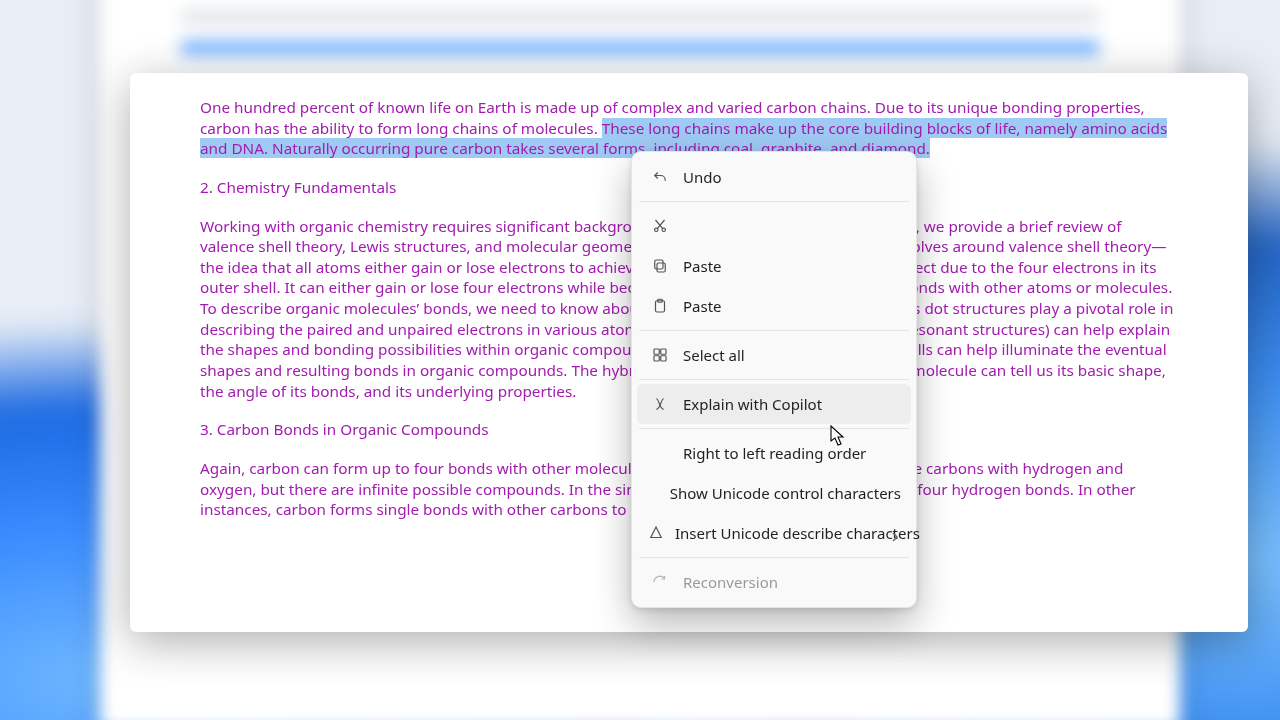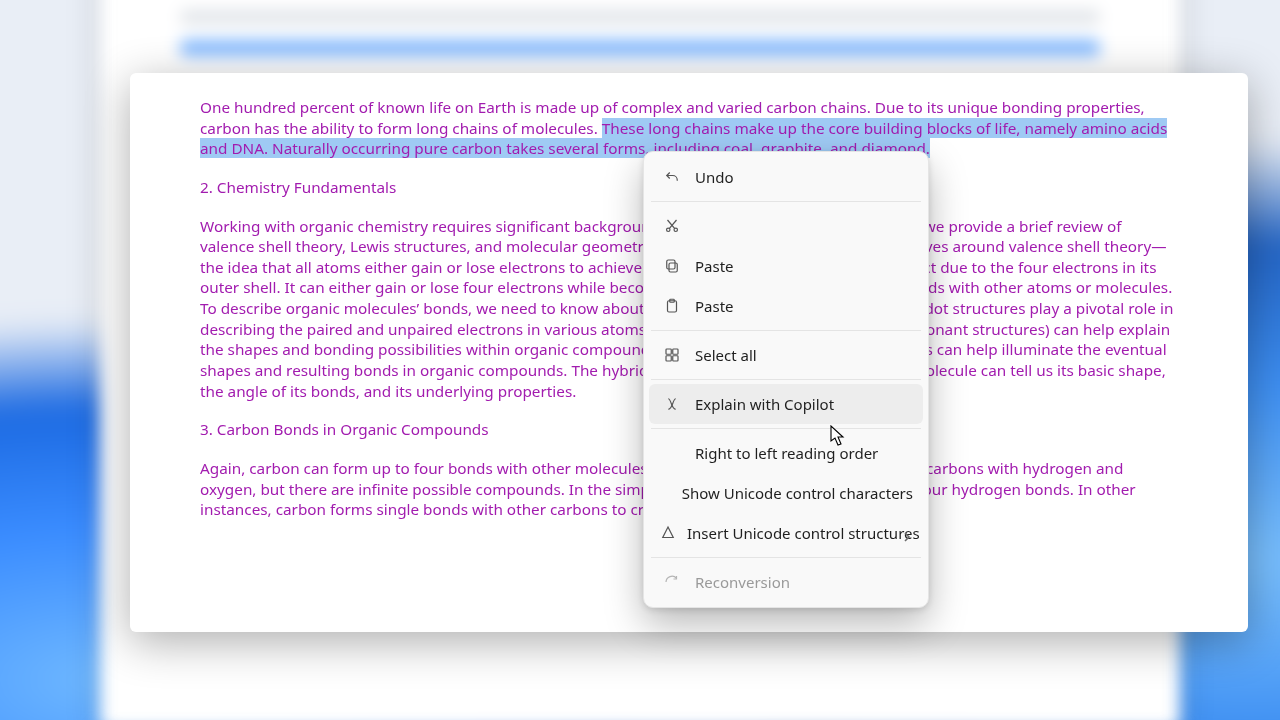--- a/index.html
+++ b/index.html
@@ -54,21 +54,20 @@
     position: absolute;
     left: 631px; top: 151px;
     width: 286px;
     background: #f9f9f9;
     border-radius: 10px;
     border: 1px solid #e5e5e5;
     box-shadow: 0 16px 38px rgba(0,0,0,.28), 0 2px 6px rgba(0,0,0,.12);
     padding: 5px;
     font-size: 15px;
     color: #1f1f1f;
-    margin-left: 12px;
   }
   .ctx-item {
     display: flex;
     align-items: center;
     height: 40px;
     border-radius: 6px;
     padding: 0 10px;
     cursor: default;
     position: relative;
   }
@@ -204,21 +203,21 @@
     <span class="ctx-icon"></span>
     <span class="ctx-label">Show Unicode control characters</span>
   </div>
 
   <div class="ctx-item">
     <span class="ctx-icon">
       <svg viewBox="0 0 24 24" fill="none" stroke="#555" stroke-width="1.6">
         <path d="M12 4l7 14H5z"></path>
       </svg>
     </span>
-    <span class="ctx-label">Insert Unicode control structures</span>
+    <span class="ctx-label">Insert Unicode describe characters</span>
     <span class="chev">
       <svg viewBox="0 0 12 12" fill="none" stroke-width="1.6">
           <path d="M4 2l4 4-4 4"></path>
         </svg>
     </span>
   </div>
 
   <div class="ctx-sep"></div>
 
   <div class="ctx-item disabled">

